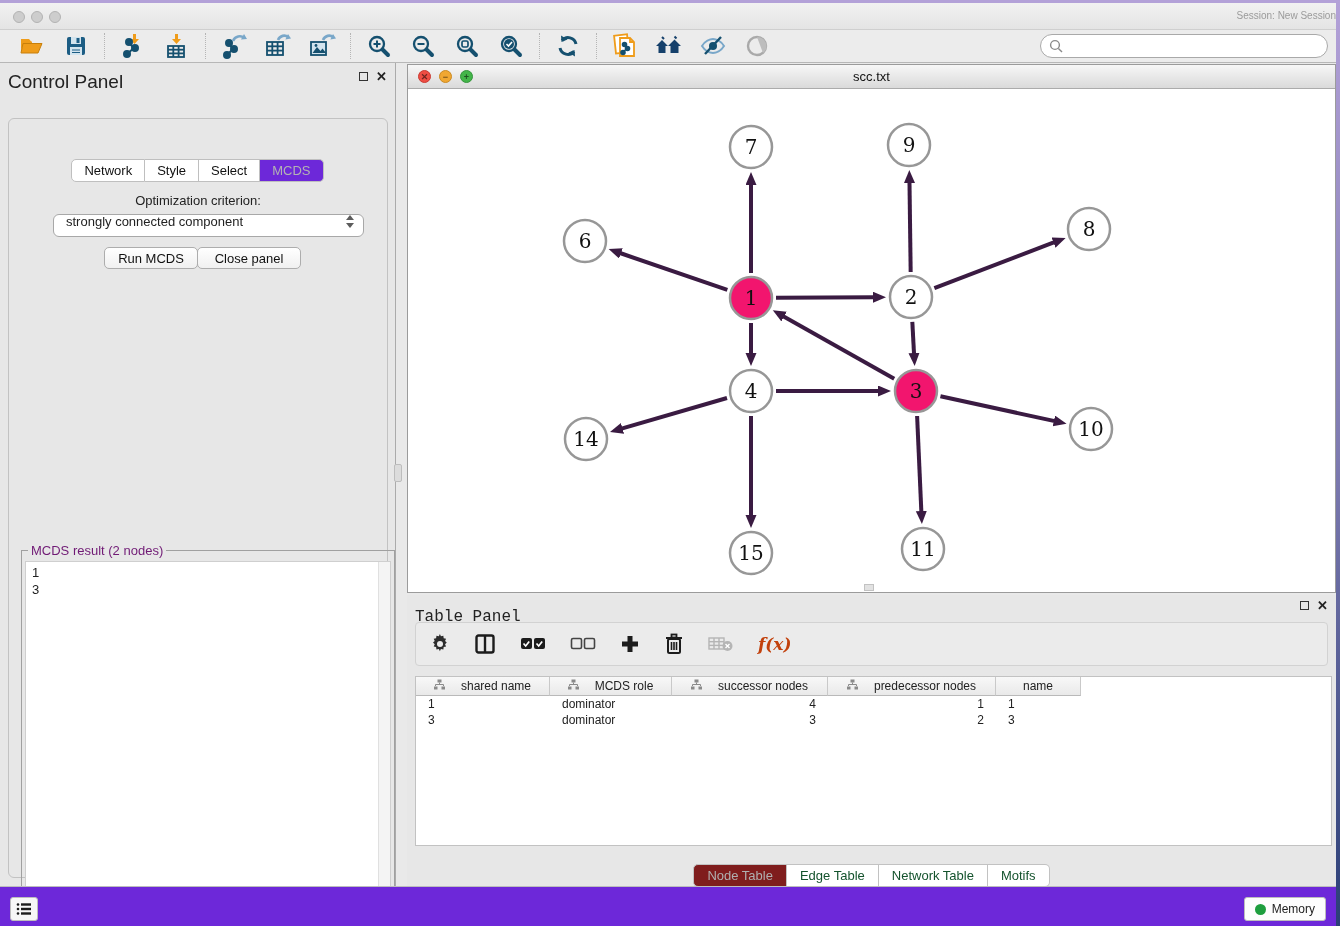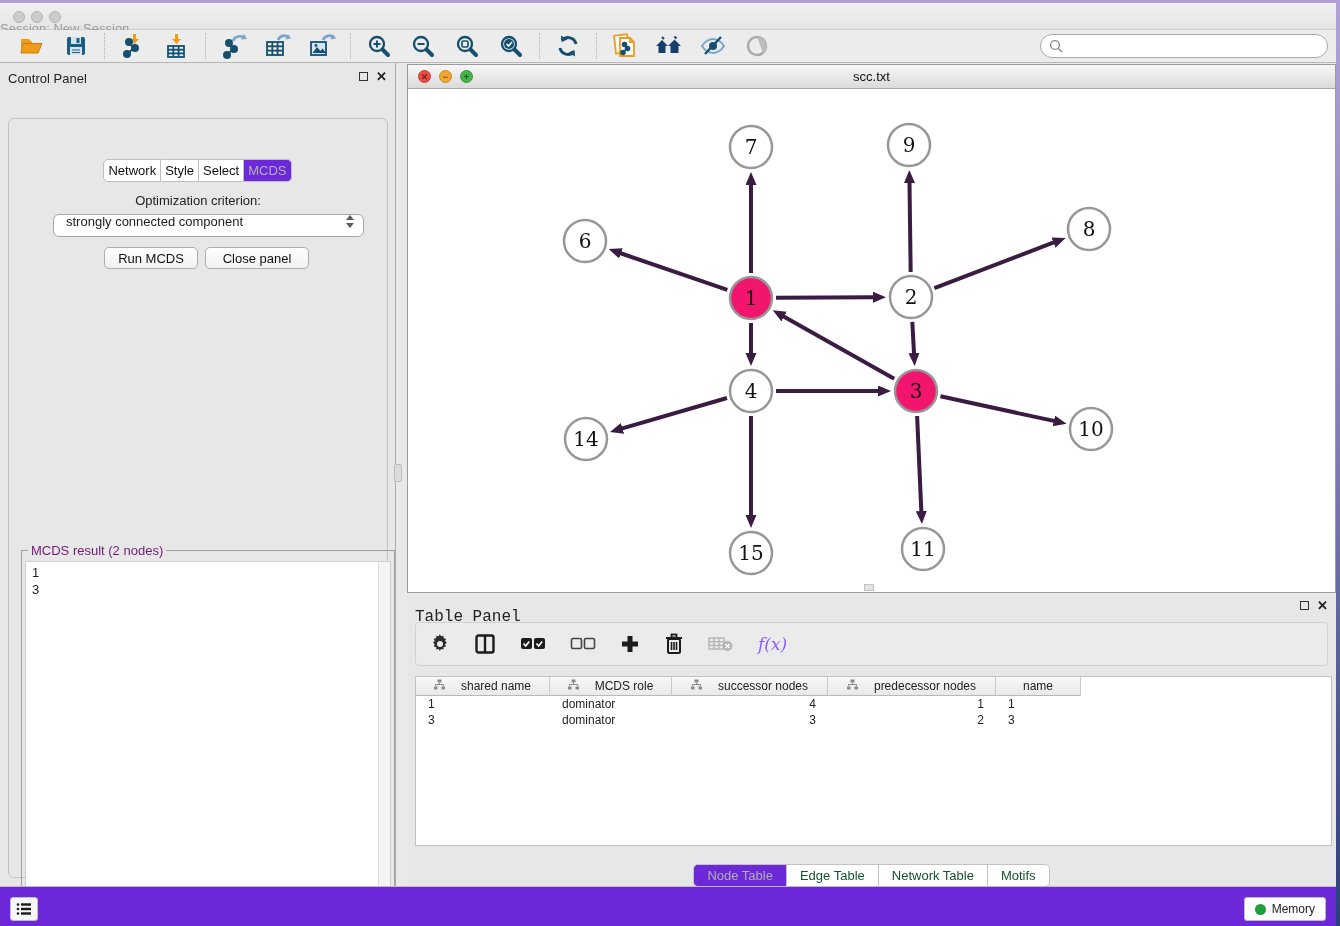--- a/index.html
+++ b/index.html
@@ -6,36 +6,36 @@
   html,body { width:1340px; height:926px; }
   body { font-family:"Liberation Sans", sans-serif; background:#e9e9e9; position:relative; overflow:hidden; color:#222; }
 
   
   .strip-top { position:absolute; left:0; top:0; width:1340px; height:3px; background:#b3a1d8; }
   .strip-right { position:absolute; right:0; top:0; width:4px; height:926px; background:linear-gradient(#b3a1d8,#7d7ab0,#2b3f77); }
 
   
   .titlebar { position:absolute; left:0; top:3px; width:1336px; height:27px; background:linear-gradient(#f1f1f1,#e4e4e4); border-bottom:1px solid #cfcfcf; }
   .tl-dot { position:absolute; top:8px; width:12px; height:12px; border-radius:50%; background:#cdcdcd; border:1px solid #b3b3b3; }
-  .win-title { position:absolute; top:18px; left:0; width:100%; text-align:left; font-size:13px; color:#9b9b9b; }
+  .win-title { position:absolute; top:7px; left:0; width:100%; text-align:right; font-size:10px; color:#9b9b9b; }
 
   .toolbar { position:absolute; left:0; top:30px; width:1336px; height:33px; background:#ececec; border-bottom:1px solid #b7b7b7; display:flex; align-items:center; padding-left:10px; }
   .tb-icon { width:30px; height:26px; margin:0 7px; display:flex; align-items:center; justify-content:center; }
   .tb-sep { width:1px; height:26px; margin:0 6px; border-left:1px dotted #b5b5b5; }
   .search-wrap { position:absolute; left:1040px; top:4px; width:288px; height:24px; background:#fff; border:1px solid #a9a9a9; border-radius:12px; display:flex; align-items:center; padding-left:8px; }
   .search-wrap input { border:none; outline:none; flex:1; font-size:12px; background:transparent; height:20px; }
 
   
   .control-panel { position:absolute; left:0; top:63px; width:396px; height:823px; background:#e7e7e7; border-right:1px solid #ababab; }
-  .cp-header { position:absolute; left:8px; top:8px; font-size:13px; color:#222; }
+  .cp-header { position:absolute; left:8px; top:8px; font-size:19px; color:#222; }
   .panel-btns { position:absolute; right:8px; top:8px; display:flex; gap:8px; align-items:center; }
   .float-box { width:9px; height:9px; border:1.5px solid #333; display:inline-block; }
   .close-x { font-size:13px; font-weight:bold; color:#222; line-height:11px; }
   .cp-tabs { position:absolute; left:0; top:96px; width:100%; display:flex; justify-content:center; }
-  .cp-tab { font-size:13px; padding:3px 4px; background:#fff; border:1px solid #bfbfbf; border-left:none; color:#111; }
+  .cp-tab { font-size:13px; padding:3px 12px; background:#fff; border:1px solid #bfbfbf; border-left:none; color:#111; }
   .cp-tab:first-child { border-left:1px solid #bfbfbf; border-radius:5px 0 0 5px; }
   .cp-tab:last-child { border-radius:0 5px 5px 0; }
   .cp-tab.active { background:#6d28d9; color:#b3b3b3; }
   .cp-content { position:absolute; left:8px; top:55px; width:380px; height:760px; border:1px solid #c2c2c2; border-radius:6px; }
   .opt-label { position:absolute; left:0; top:74px; width:100%; text-align:center; font-size:13px; }
   .dropdown { position:absolute; left:44px; top:95px; width:311px; height:23px; background:#fff; border:1px solid #a8a8a8; border-radius:6px; font-size:13px; display:flex; align-items:center; padding:0 8px 8px 12px; }
   .dropdown .dd-label { flex:1; }
   .btn-row { position:absolute; left:0; top:128px; width:100%; }
   .push-btn { position:absolute; height:22px; background:linear-gradient(#ffffff,#f0f0f0); border:1px solid #adadad; border-radius:5px; font-size:13px; font-family:"Liberation Sans",sans-serif; color:#111; }
   .mcds-fieldset { position:absolute; left:12px; top:424px; width:374px; height:382px; border:1px solid #a0a0a0; padding:3px; }
@@ -53,32 +53,32 @@
   .tl2.yellow { background:#f0a731; border:1px solid #ca8a23; left:31px; }
   .tl2.green { background:#43b549; border:1px solid #35953c; left:52px; }
   .net-canvas { position:absolute; left:0; top:24px; width:927px; height:503px; background:#fff; }
   .canvas-handle { position:absolute; left:456px; bottom:1px; width:10px; height:7px; background:#e2e2e2; border:1px solid #c2c2c2; }
 
   
   .table-panel { position:absolute; left:407px; top:595px; width:929px; height:291px; background:#e7e7e7; }
   .tp-header { position:absolute; left:8px; top:13px; font-size:16px;font-family:Liberation Mono, monospace; }
   .tp-toolbar { position:absolute; left:8px; top:27px; width:913px; height:44px; background:#ebebeb; border:1px solid #d2d2d2; border-radius:4px; display:flex; align-items:center; padding-left:14px; gap:24px; }
   .tt-icon { display:flex; align-items:center; justify-content:center; height:26px; }
-  .fx { font-family:"DejaVu Serif",serif; font-style:italic; font-size:17px; color:#8b5cf6; }
+  .fx { font-family:"DejaVu Serif",serif; font-style:italic; font-size:17px; color:#c2410c;font-weight:bold; }
   .tbl { position:absolute; left:8px; top:81px; width:917px; height:170px; background:#fff; border:1px solid #c2c2c2; overflow:hidden; }
   .tbl-head { display:flex; height:19px; }
   .th-cell { background:linear-gradient(#f8f8f8,#e9e9e9); border-right:1px solid #c9c9c9; border-bottom:1px solid #b9b9b9; font-size:12px; display:flex; align-items:center; justify-content:center; gap:16px; position:relative; }
   .th-fill { flex:1; background:#fff; }
   .tbl-row { display:flex; height:16px; font-size:12px; }
   .td-cell { display:flex; align-items:center; }
   .tp-tabs { position:absolute; left:0; top:269px; width:100%; display:flex; justify-content:center; }
   .tp-tab { font-size:13px; padding:3px 13px; background:#fff; border:1px solid #c2c2c2; border-left:none; color:#14532d; }
   .tp-tab:first-child { border-left:1px solid #c2c2c2; border-radius:5px 0 0 5px; }
   .tp-tab:last-child { border-radius:0 5px 5px 0; }
-  .tp-tab.active { background:#6d28d9; color:#b0b0b0; }
+  .tp-tab.active { background:#7f1d1d; color:#b0b0b0; }
 
   
   .statusbar { position:absolute; left:0; top:886px; width:1336px; height:40px; background:#6d28d9; border-top:1px solid #bdbdbd; }
   .status-left-btn { position:absolute; left:10px; top:10px; width:28px; height:24px; background:#f7f7f7; border:1px solid #bdbdbd; border-radius:3px; display:flex; align-items:center; justify-content:center; }
   .memory-btn { position:absolute; right:10px; top:10px; height:24px; background:#fdfdfd; border:1px solid #bdbdbd; border-radius:3px; display:flex; align-items:center; gap:6px; padding:0 10px; font-size:12px; }
   .mem-dot { width:11px; height:11px; border-radius:50%; background:#1e9e3e; }
 </style>
 </head>
 <body>
 
@@ -264,21 +264,21 @@
     <div class="opt-label">Optimization criterion:</div>
     <div class="dropdown">
       <span class="dd-label">strongly connected component</span>
       <svg width="10" height="15" viewBox="0 0 10 15">
           <path d="M5 1l4 5H1z" fill="#5c5c5c"></path>
           <path d="M5 14L1 9h8z" fill="#5c5c5c"></path>
         </svg>
     </div>
     <div class="btn-row">
       <button class="push-btn" style="left:95px; width:94px;">Run MCDS</button>
-      <button class="push-btn" style="left:196px; width:104px;">Close panel</button>
+      <button class="push-btn" style="left:188px; width:104px;">Close panel</button>
     </div>
     <fieldset class="mcds-fieldset">
       <legend>MCDS result (2 nodes)</legend>
       <div class="mcds-list">
         <div id="mcds-items">
             <div>1</div>
             <div>3</div>
           </div>
         <div class="mcds-scroll"></div>
       </div>

